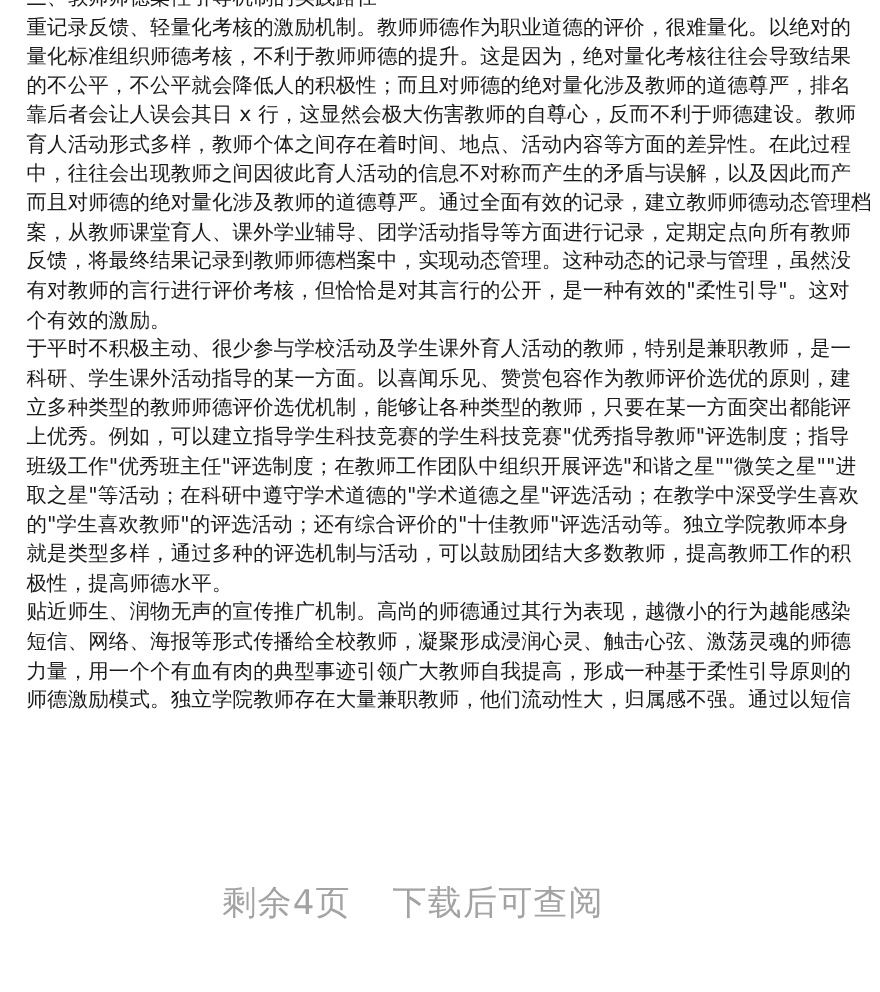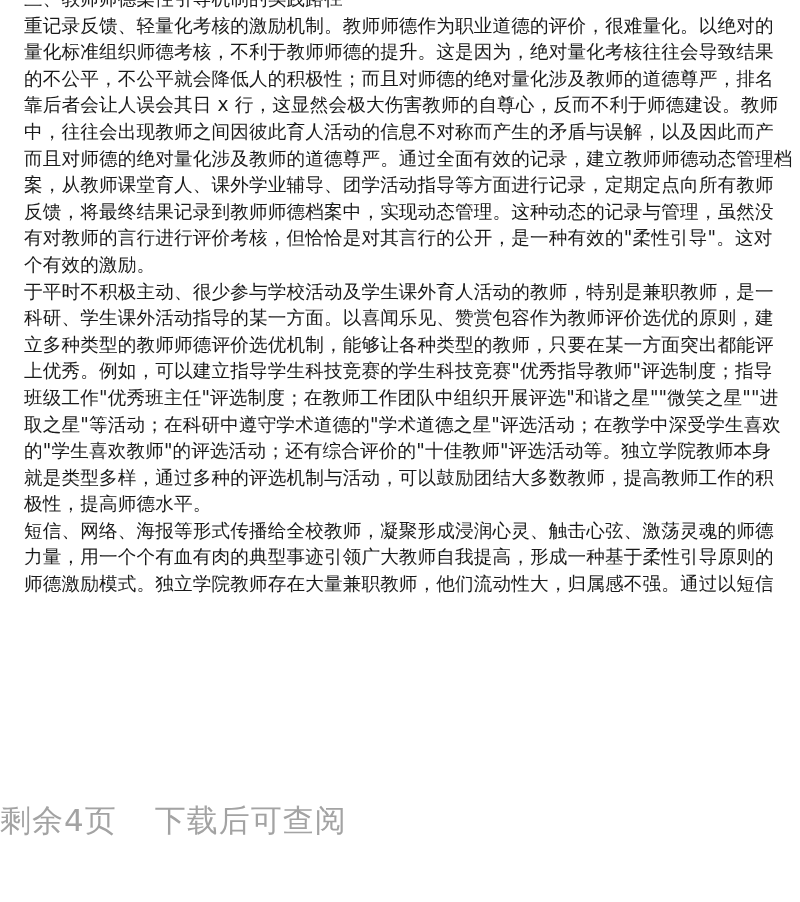--- a/index.html
+++ b/index.html
@@ -10,56 +10,58 @@
     .page {
       position: absolute; left: 24px; top: -14px; width: 760px;
     }
     .line {
       height: 26.6px; line-height: 26.6px;
       font-size: 18.6px; color: #1a1a1a;
       white-space: nowrap; letter-spacing: 0.15px;
     }
     .more {
       position: absolute; left: 0; width: 751px; top: 800px;
-      font-size: 31px; color: #a3a3a3;
+      text-align: center; font-size: 31px; color: #a3a3a3;
       letter-spacing: 1px;
     }
     .more span { display: inline-block; }
     .gap { width: 38px; }
     .watermark {
       position: absolute; color: rgba(0,0,0,0.045); font-size: 40px;
       transform: rotate(-40deg); white-space: nowrap; pointer-events: none;
     }
   </style>
 </head>
 <body>
 
 <div class="watermark" style="left:160px;top:300px;">　</div>
 
 <div class="page">
   <div class="line">三、教师师德柔性引导机制的实践路径</div>
   <div class="line">重记录反馈、轻量化考核的激励机制。教师师德作为职业道德的评价，很难量化。以绝对的</div>
   <div class="line">量化标准组织师德考核，不利于教师师德的提升。这是因为，绝对量化考核往往会导致结果</div>
   <div class="line">的不公平，不公平就会降低人的积极性；而且对师德的绝对量化涉及教师的道德尊严，排名</div>
   <div class="line">靠后者会让人误会其日 x 行，这显然会极大伤害教师的自尊心，反而不利于师德建设。教师</div>
+  <div class="line">育人活动形式多样，教师个体之间存在着时间、地点、活动内容等方面的差异性。在此过程</div>
   <div class="line">中，往往会出现教师之间因彼此育人活动的信息不对称而产生的矛盾与误解，以及因此而产</div>
   <div class="line">而且对师德的绝对量化涉及教师的道德尊严。通过全面有效的记录，建立教师师德动态管理档</div>
   <div class="line">案，从教师课堂育人、课外学业辅导、团学活动指导等方面进行记录，定期定点向所有教师</div>
   <div class="line">反馈，将最终结果记录到教师师德档案中，实现动态管理。这种动态的记录与管理，虽然没</div>
   <div class="line">有对教师的言行进行评价考核，但恰恰是对其言行的公开，是一种有效的"柔性引导"。这对</div>
   <div class="line">个有效的激励。</div>
   <div class="line">于平时不积极主动、很少参与学校活动及学生课外育人活动的教师，特别是兼职教师，是一</div>
   <div class="line">科研、学生课外活动指导的某一方面。以喜闻乐见、赞赏包容作为教师评价选优的原则，建</div>
   <div class="line">立多种类型的教师师德评价选优机制，能够让各种类型的教师，只要在某一方面突出都能评</div>
   <div class="line">上优秀。例如，可以建立指导学生科技竞赛的学生科技竞赛"优秀指导教师"评选制度；指导</div>
   <div class="line">班级工作"优秀班主任"评选制度；在教师工作团队中组织开展评选"和谐之星""微笑之星""进</div>
   <div class="line">取之星"等活动；在科研中遵守学术道德的"学术道德之星"评选活动；在教学中深受学生喜欢</div>
   <div class="line">的"学生喜欢教师"的评选活动；还有综合评价的"十佳教师"评选活动等。独立学院教师本身</div>
   <div class="line">就是类型多样，通过多种的评选机制与活动，可以鼓励团结大多数教师，提高教师工作的积</div>
   <div class="line">极性，提高师德水平。</div>
+  <div class="line">贴近师生、润物无声的宣传推广机制。高尚的师德通过其行为表现，越微小的行为越能感染</div>
   <div class="line">短信、网络、海报等形式传播给全校教师，凝聚形成浸润心灵、触击心弦、激荡灵魂的师德</div>
   <div class="line">力量，用一个个有血有肉的典型事迹引领广大教师自我提高，形成一种基于柔性引导原则的</div>
   <div class="line">师德激励模式。独立学院教师存在大量兼职教师，他们流动性大，归属感不强。通过以短信</div>
 </div>
 
 <div class="more">
   <span>剩余4页</span><span class="gap"></span><span>下载后可查阅</span>
 </div>
 
 </body></html>

